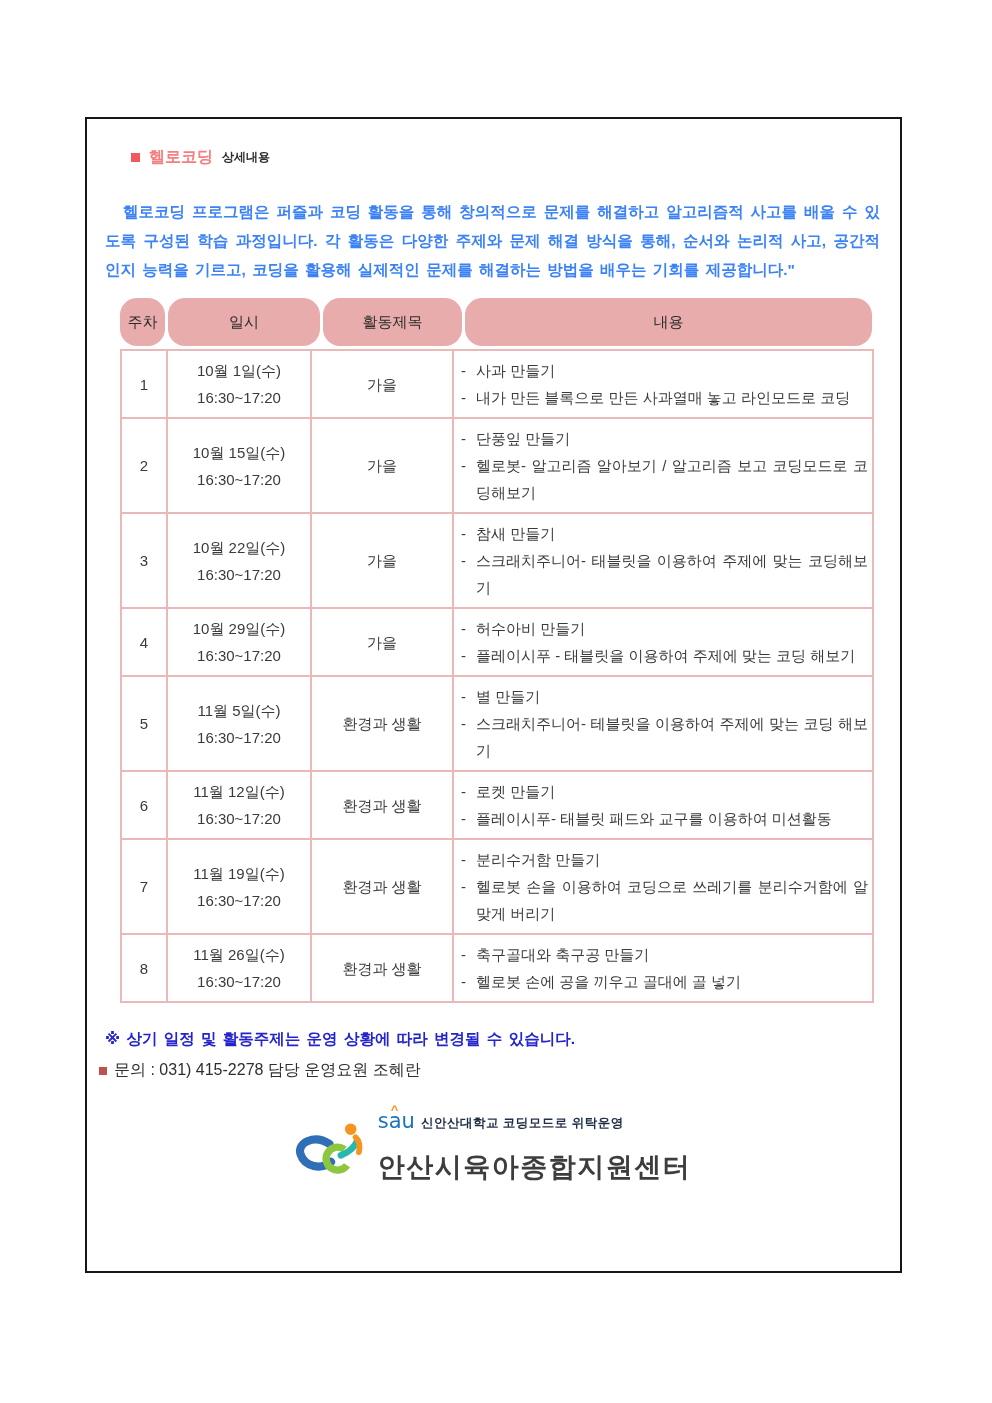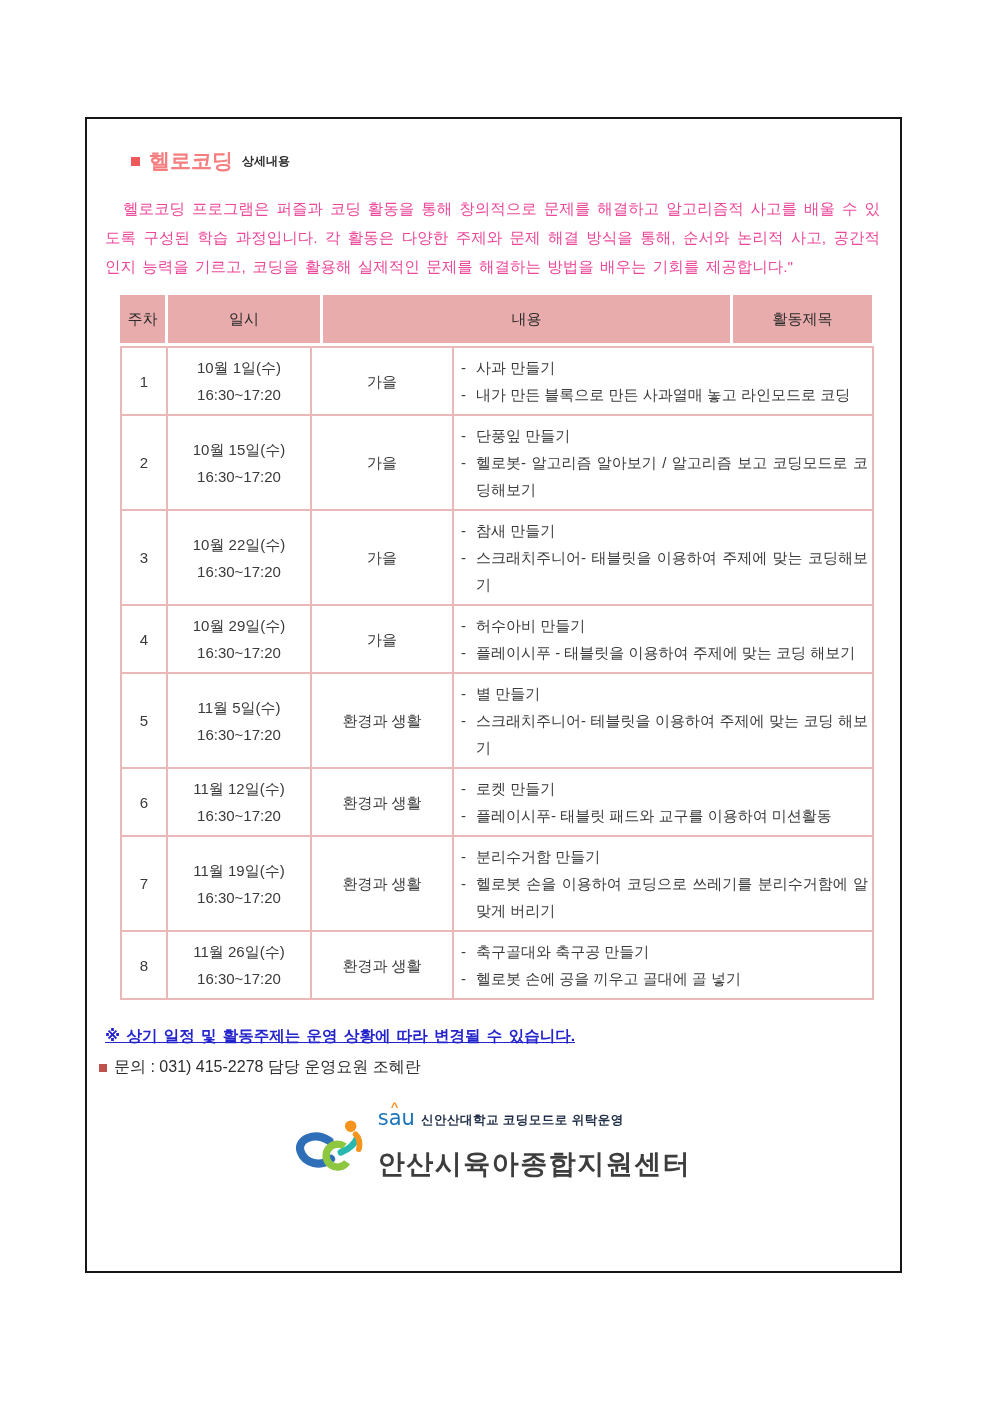--- a/index.html
+++ b/index.html
@@ -9,52 +9,52 @@
     color:#3a3a3a;font-size:15.5px;
   }
   .frame{
     position:absolute;left:85px;top:117px;width:817px;height:1156px;
     border:2px solid #161616;box-sizing:border-box;
     padding:28px 16px 0 10px;overflow:hidden;
   }
   
   .title-row{margin-left:34px;display:flex;align-items:center;gap:9px;}
   .sq{width:9px;height:9px;background:#f0595c;display:inline-block;flex:0 0 auto;}
-  .hl{color:#f57e80;font-weight:bold;font-size:21px;}
+  .hl{color:#f57e80;font-weight:bold;font-size:16px;}
   .trest{color:#2e2e2e;font-weight:bold;font-size:12px;}
   
   .intro{
-    margin:19px 4px 0 8px;color:#ec4899;font-weight:normal;
+    margin:29px 4px 0 8px;color:#3b82f6;font-weight:bold;
     line-height:29px;text-align:justify;text-indent:18px;word-spacing:2px;
   }
   
   .tablewrap{margin:14px 0 0 23px;width:752px;}
   .thead{display:flex;width:752px;}
   .th{
     background:#e8acac;height:48px;display:flex;align-items:center;justify-content:center;
-    box-sizing:border-box;color:#2b2b2b;font-weight:500;font-size:15px;
+    box-sizing:border-box;color:#2b2b2b;font-weight:500;font-size:15px;border-radius:17px;
   }
   .th + .th{margin-left:3px;}
   .c1{width:45px;} .c2{width:152px;} .c3{width:139px;} .c4{width:418px;flex:1;}
   table.tb{
     border-collapse:collapse;table-layout:fixed;width:752px;margin-top:3px;
   }
   table.tb td{
     border:2px solid #e9b8b8;vertical-align:middle;box-sizing:border-box;
     padding:6px 4px;font-size:15px;color:#3a3a3a;line-height:27px;
   }
   td.week{text-align:center;}
   td.date{text-align:center;}
   td.topic{text-align:center;}
   td.content{padding:6px 10px 6px 8px;}
   .bline{position:relative;padding-left:18px;text-align:justify;}
   .bline::before{content:"-";position:absolute;left:3px;top:0;}
   
   .note1{
-    margin:26px 0 0 8px;color:#2424cd;font-weight:bold;font-size:15.5px;word-spacing:2px;text-decoration:underline;
+    margin:26px 0 0 8px;color:#2424cd;font-weight:bold;font-size:15.5px;word-spacing:2px;
   }
   .note2row{margin:10px 0 0 0;display:flex;align-items:center;gap:7px;font-size:16px;color:#2e2e2e;}
   .sq2{width:8px;height:8px;background:#c0504d;display:inline-block;flex:0 0 auto;margin-left:2px;}
   
   .logo{margin-top:30px;display:flex;justify-content:center;align-items:center;gap:6px;}
   .mark{width:82px;height:62px;flex:0 0 auto;}
   .logo-text{display:flex;flex-direction:column;}
   .logo-top{display:flex;align-items:flex-end;gap:6px;}
   .wordwrap{position:relative;display:inline-block;}
   .wordmark{
@@ -79,22 +79,22 @@
     <span class="hl">헬로코딩</span>
     <span class="trest">상세내용</span>
   </div>
 
   <p class="intro">헬로코딩 프로그램은 퍼즐과 코딩 활동을 통해 창의적으로 문제를 해결하고 알고리즘적 사고를 배울 수 있도록 구성된 학습 과정입니다. 각 활동은 다양한 주제와 문제 해결 방식을 통해, 순서와 논리적 사고, 공간적 인지 능력을 기르고, 코딩을 활용해 실제적인 문제를 해결하는 방법을 배우는 기회를 제공합니다."</p>
 
   <div class="tablewrap">
     <div class="thead">
       <div class="th c1">주차</div>
       <div class="th c2">일시</div>
+      <div class="th c3">활동제목</div>
       <div class="th c4">내용</div>
-      <div class="th c3">활동제목</div>
     </div>
     <table class="tb">
       <colgroup>
         <col style="width:46px">
           <col style="width:144px">
           <col style="width:142px">
           <col style="width:420px">
       </colgroup>
       <tbody>
           <tr>

